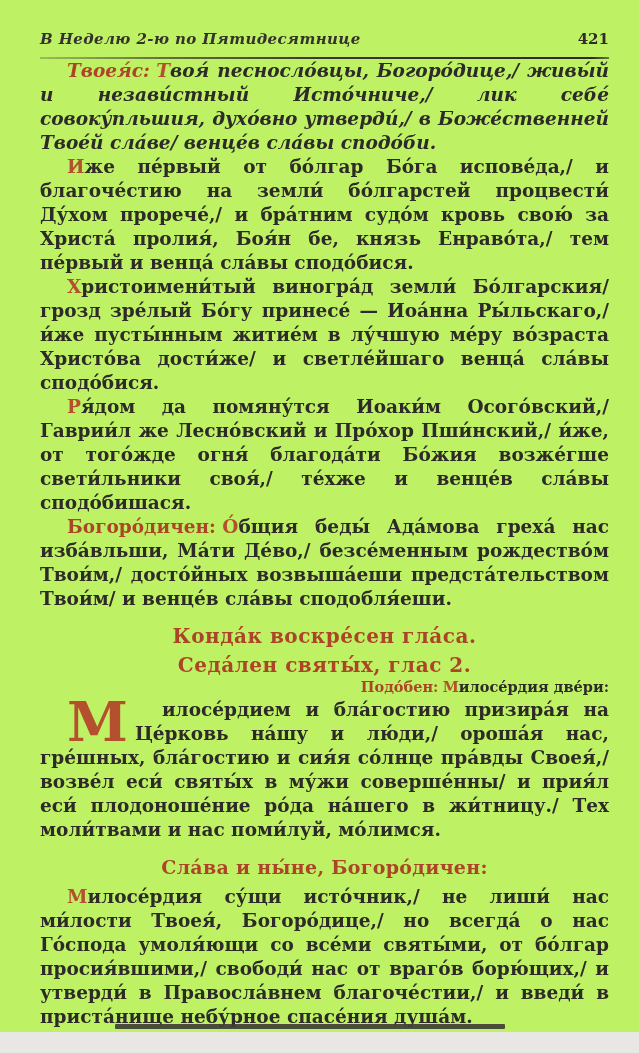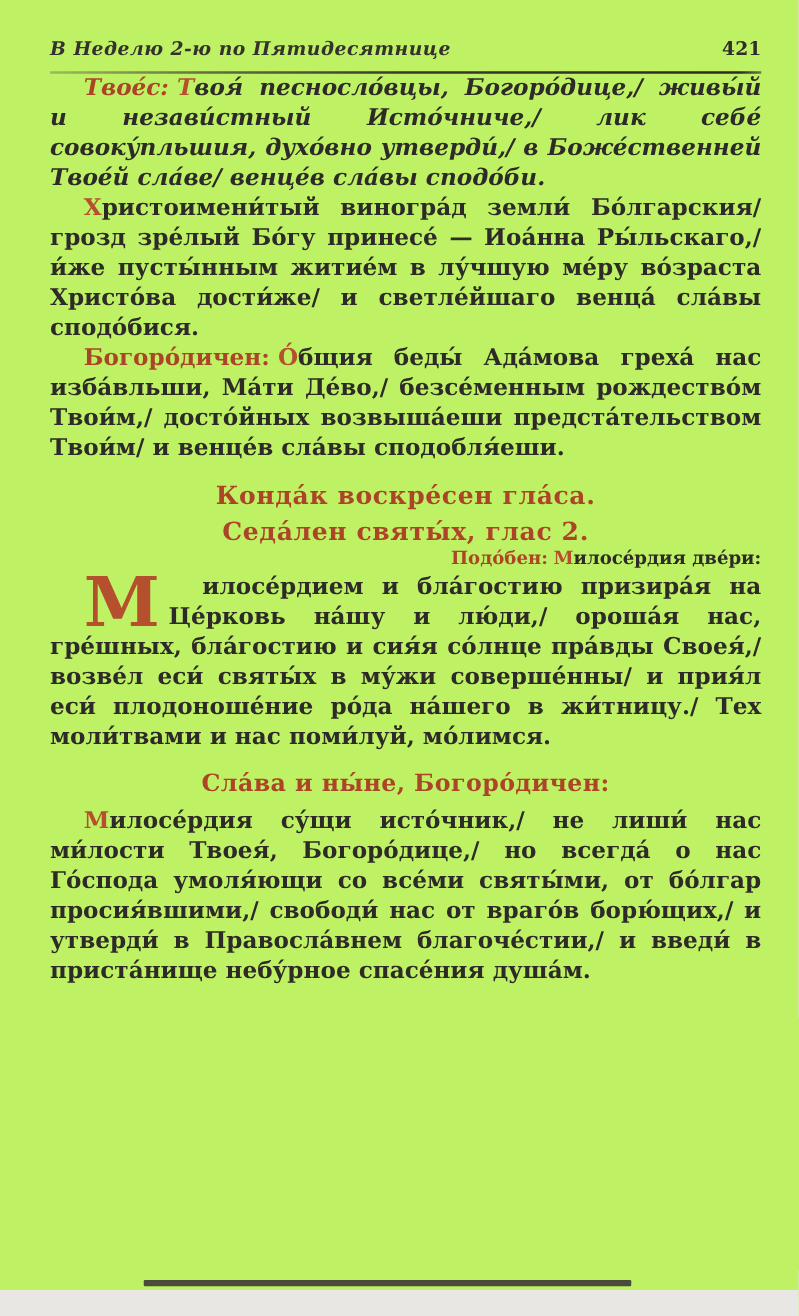--- a/index.html
+++ b/index.html
@@ -59,25 +59,27 @@
 <div class="page">
 
   <div class="running-head">
     <span class="running-title">В Неделю 2-ю по Пятидесятнице</span>
     <span class="page-number">421</span>
   </div>
 
   <div class="rule"></div>
 
 
-  <p class="body irmos"><span class="lead">Твое́с:</span><span class="init">Т</span><span>воя́ песносло́вцы, Богоро́дице,/ живы́й и незави́стный Исто́чниче,/ лик себе́ совоку́пльшия, духо́вно утверди́,/ в Боже́ственней Твое́й сла́ве/ венце́в сла́вы сподо́би.</span></p>
+  <p class="body irmos"><span class="lead">Твоея́с:</span><span class="init">Т</span><span>воя́ песносло́вцы, Богоро́дице,/ живы́й и незави́стный Исто́чниче,/ лик себе́ совоку́пльшия, духо́вно утверди́,/ в Боже́ственней Твое́й сла́ве/ венце́в сла́вы сподо́би.</span></p>
 
+  <p class="body"><span class="init">И</span><span>же пе́рвый от бо́лгар Бо́га испове́да,/ и благоче́стию на земли́ бо́лгарстей процвести́ Ду́хом прорече́,/ и бра́тним судо́м кровь свою́ за Христа́ пролия́, Боя́н бе, князь Енраво́та,/ тем пе́рвый и венца́ сла́вы сподо́бися.</span></p>
 
   <p class="body"><span class="init">Х</span><span>ристоимени́тый виногра́д земли́ Бо́лгарския/ грозд зре́лый Бо́гу принесе́ — Иоа́нна Ры́льскаго,/ и́же пусты́нным житие́м в лу́чшую ме́ру во́зраста Христо́ва дости́же/ и светле́йшаго венца́ сла́вы сподо́бися.</span></p>
 
+  <p class="body"><span class="init">Р</span><span>я́дом да помяну́тся Иоаки́м Осого́вский,/ Гаврии́л же Лесно́вский и Про́хор Пши́нский,/ и́же, от того́жде огня́ благода́ти Бо́жия возже́гше свети́льники своя́,/ те́хже и венце́в сла́вы сподо́бишася.</span></p>
 
   <p class="body"><span class="lead">Богоро́дичен:</span><span class="init">О́</span><span>бщия беды́ Ада́мова греха́ нас изба́вльши, Ма́ти Де́во,/ безсе́менным рождество́м Твои́м,/ досто́йных возвыша́еши предста́тельством Твои́м/ и венце́в сла́вы сподобля́еши.</span></p>
 
   <div class="center-head kondak">Конда́к воскре́сен гла́са.</div>
 
   <div class="center-head sedalen">Седа́лен святы́х, глас 2.</div>
 
   <div class="podoben"><span class="lead">Подо́бен:</span><span class="init">М</span><span>илосе́рдия две́ри:</span></div>
 
   <p class="body dropcap-p"><span class="dropcap">М</span><span>илосе́рдием и бла́гостию призира́я на Це́рковь на́шу и лю́ди,/ ороша́я нас, гре́шных, бла́гостию и сия́я со́лнце пра́вды Своея́,/ возве́л еси́ святы́х в му́жи соверше́нны/ и прия́л еси́ плодоноше́ние ро́да на́шего в жи́тницу./ Тех моли́твами и нас поми́луй, мо́лимся.</span></p>

